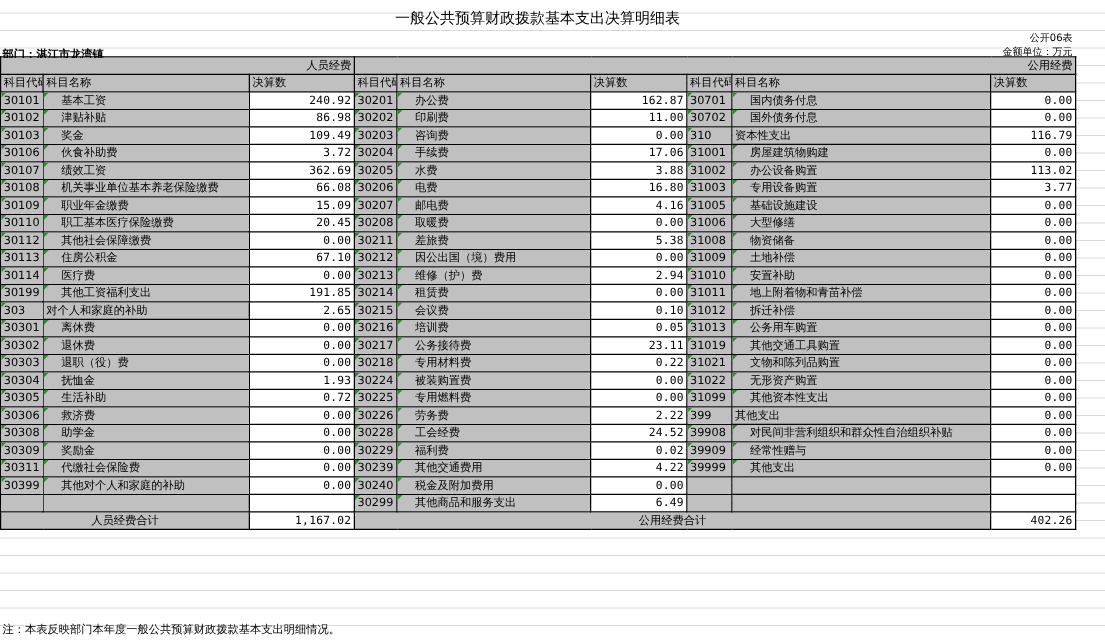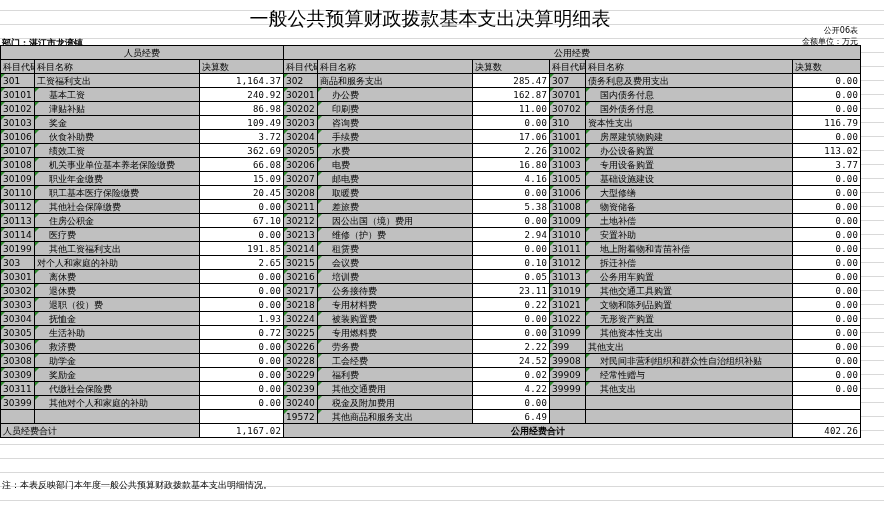--- a/index.html
+++ b/index.html
@@ -3,41 +3,41 @@
 <meta charset="utf-8">
 <style>
   html, body { margin:0; padding:0; background:#ffffff; }
   body { width:884px; height:512px; overflow:hidden; position:relative; font-family:"DejaVu Sans", sans-serif; color:#000; }
   .sheet { position:absolute; left:0; top:0; width:884px; height:512px;
     background-image:
       linear-gradient(#d9d9d9 1px, transparent 1px);
     background-size: 100% 14px;
     background-position: 0 -4px;
   }
-  .title { position:absolute; left:0; width:860px; top:6px; text-align:center; font-size:19px; letter-spacing:0px; }
+  .title { position:absolute; left:0; width:860px; top:6px; text-align:center; font-size:12px; letter-spacing:0px; }
   .form-no { position:absolute; right:26px; top:25px; font-size:8px; }
   .unit { position:absolute; right:26px; top:36px; font-size:8px; }
   .dept { position:absolute; left:2px; top:37px; font-size:9px;font-weight:bold; }
   table.main { position:absolute; left:0; top:45px; border-collapse:collapse; table-layout:fixed; width:860px; font-size:9px; }
   table.main td { border:1px solid #000; height:13px; padding:0 2px; white-space:nowrap; overflow:hidden; line-height:12px; }
   td.g { background:#c0c0c0; }
   td.w { background:#ffffff; }
   td.code { position:relative; }
   td.code.tri::before { content:""; position:absolute; left:0; top:0; border-top:4px solid #2e8b2e; border-right:4px solid transparent; }
   td.name { }
   td.name.sub { padding-left:14px; }
   td.name.tri2 { position:relative; }
   td.name.tri2::before { content:""; position:absolute; left:0; top:0; border-top:4px solid #2e8b2e; border-right:4px solid transparent; }
   td.num { text-align:right; font-family:"DejaVu Sans Mono", monospace; font-size:9px; letter-spacing:0.2px; }
-  td.hdr { text-align:center; }
+  td.hdr { text-align:right; }
   td.hdr2 { height:26px; }
   td.codehdr { text-align:center; height:26px; line-height:11px; white-space:normal; }
-  td.total { text-align:left; }
+  td.total { text-align:center; }
   td.total-r { text-align:right; padding-right:2px; }
-  .note { position:absolute; left:2px; top:479px; font-size:9px; }
+  .note { position:absolute; left:2px; top:497px; font-size:9px; }
 </style>
 </head>
 <body>
 
 <div class="sheet"></div>
 
 <div class="title">一般公共预算财政拨款基本支出决算明细表</div>
 <div class="form-no">公开06表</div>
 <div class="unit">金额单位：万元</div>
 <div class="dept">部门：湛江市龙湾镇</div>
@@ -66,31 +66,20 @@
       <td class="g codehdr">科目代码</td>
       <td class="g hdr2">科目名称</td>
       <td class="g hdr2">决算数</td>
       <td class="g codehdr">科目代码</td>
       <td class="g hdr2">科目名称</td>
       <td class="g hdr2">决算数</td>
     </tr>
   </thead>
   <tbody id="body-rows">
       <tr>
-        <td class="g code tri">301</td>
-        <td class="g name">工资福利支出</td>
-        <td class="w num">1,164.37</td>
-        <td class="g code tri">302</td>
-        <td class="g name">商品和服务支出</td>
-        <td class="w num">285.47</td>
-        <td class="g code tri">307</td>
-        <td class="g name">债务利息及费用支出</td>
-        <td class="w num">0.00</td>
-      </tr>
-      <tr>
         <td class="g code tri">30101</td>
         <td class="g name sub tri2">基本工资</td>
         <td class="w num">240.92</td>
         <td class="g code tri">30201</td>
         <td class="g name sub tri2">办公费</td>
         <td class="w num">162.87</td>
         <td class="g code tri">30701</td>
         <td class="g name sub tri2">国内债务付息</td>
         <td class="w num">0.00</td>
       </tr>
@@ -126,21 +115,21 @@
         <td class="g code tri">31001</td>
         <td class="g name sub tri2">房屋建筑物购建</td>
         <td class="w num">0.00</td>
       </tr>
       <tr>
         <td class="g code tri">30107</td>
         <td class="g name sub tri2">绩效工资</td>
         <td class="w num">362.69</td>
         <td class="g code tri">30205</td>
         <td class="g name sub tri2">水费</td>
-        <td class="w num">2.26</td>
+        <td class="w num">3.88</td>
         <td class="g code tri">31002</td>
         <td class="g name sub tri2">办公设备购置</td>
         <td class="w num">113.02</td>
       </tr>
       <tr>
         <td class="g code tri">30108</td>
         <td class="g name sub tri2">机关事业单位基本养老保险缴费</td>
         <td class="w num">66.08</td>
         <td class="g code tri">30206</td>
         <td class="g name sub tri2">电费</td>
@@ -333,31 +322,31 @@
         <td class="g name sub tri2">税金及附加费用</td>
         <td class="w num">0.00</td>
         <td class="g code"></td>
         <td class="g name"></td>
         <td class="w num"></td>
       </tr>
       <tr>
         <td class="g code"></td>
         <td class="g name"></td>
         <td class="w num"></td>
-        <td class="g code tri">19572</td>
+        <td class="g code tri">30299</td>
         <td class="g name sub tri2">其他商品和服务支出</td>
         <td class="w num">6.49</td>
         <td class="g code"></td>
         <td class="g name"></td>
         <td class="w num"></td>
       </tr>
     </tbody>
   <tfoot>
     <tr>
       <td class="g total" colspan="2">人员经费合计</td>
       <td class="w num">1,167.02</td>
-      <td class="g total-r" colspan="5" style="text-align:center;font-weight:bold;">公用经费合计</td>
+      <td class="g total-r" colspan="5" style="text-align:center;">公用经费合计</td>
       <td class="w num">402.26</td>
     </tr>
   </tfoot>
 </table>
 
 <div class="note">注：本表反映部门本年度一般公共预算财政拨款基本支出明细情况。</div>
 
 </body></html>

